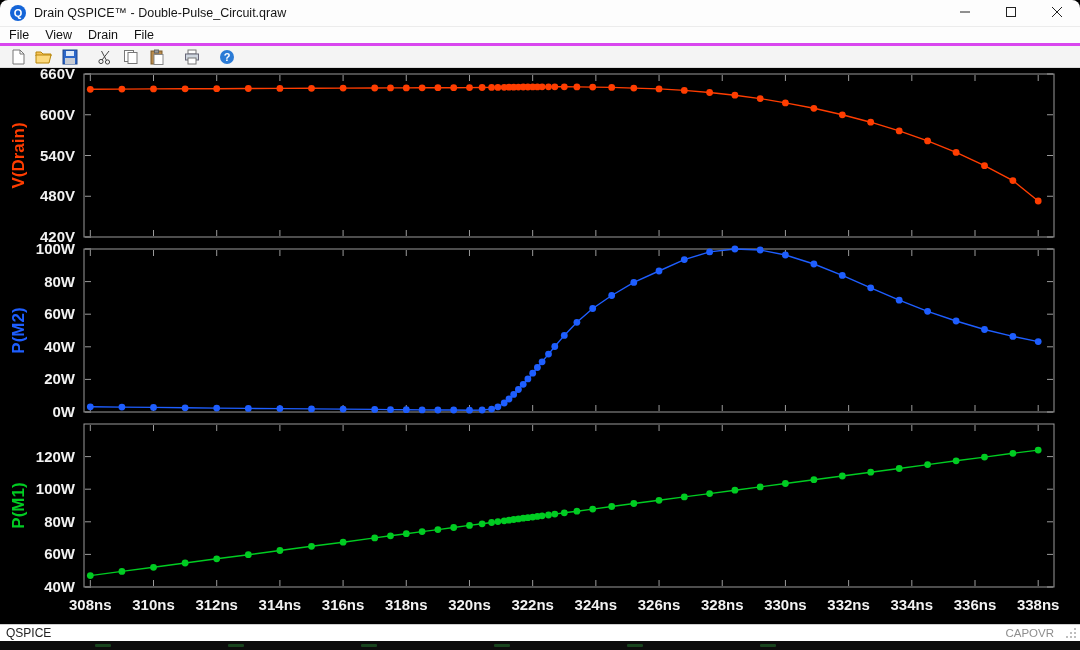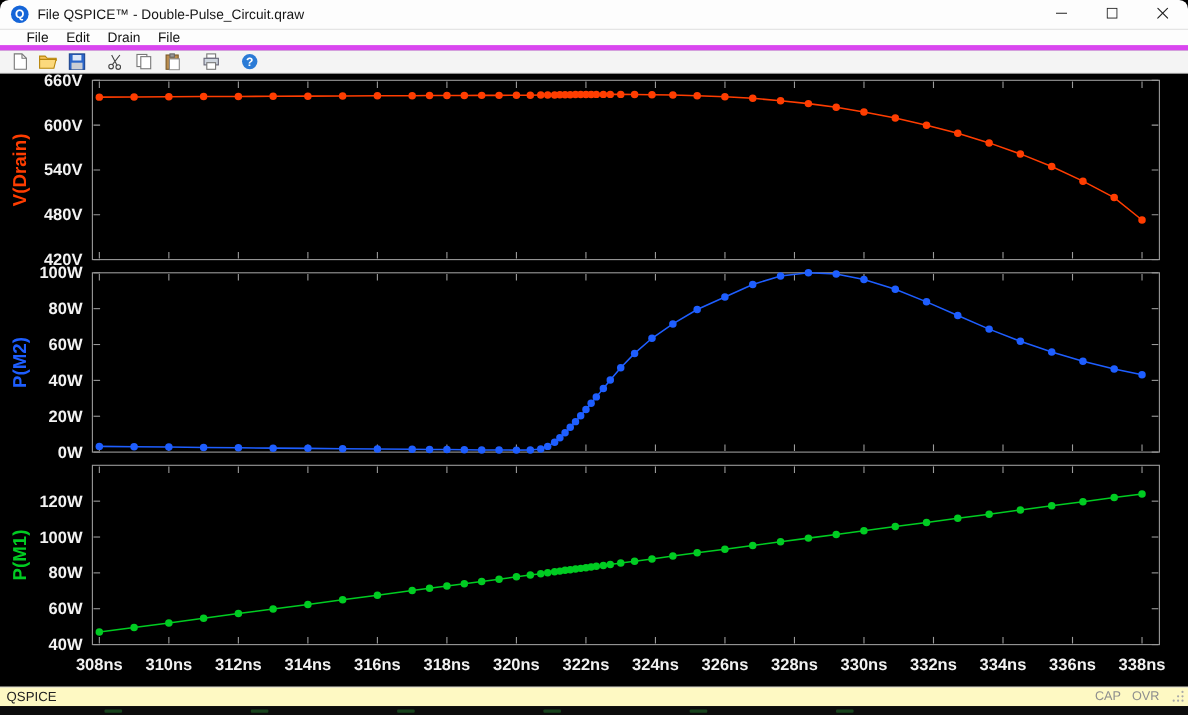--- a/index.html
+++ b/index.html
@@ -5,52 +5,52 @@
   * { box-sizing: border-box; margin: 0; padding: 0; }
   body { margin:0; background:#000; font-family:"Liberation Sans", sans-serif; }
   .window { width:1080px; height:650px; display:flex; flex-direction:column; background:#000; overflow:hidden; border-radius:8px 8px 0 0; }
 
   .titlebar { height:28px; background:#fdfdfd; display:flex; align-items:center; gap:8px; padding-left:10px; font-size:12.5px; color:#151515; border-bottom:1px solid #ececec; }
   .app-icon { width:16px; height:16px; border-radius:50%; background:#1565d8; color:#fff; font-size:11px; font-weight:bold; display:flex; align-items:center; justify-content:center; flex:0 0 auto; }
   .title { flex:1; white-space:nowrap; overflow:hidden; }
   .win-controls { display:flex; height:100%; }
   .win-btn { width:46px; height:100%; display:flex; align-items:center; justify-content:center; border:none; background:transparent; cursor:pointer; }
 
-  .menubar { height:20px; background:#fdfdfd; display:flex; align-items:stretch; font-size:12.5px; color:#111; padding-left:16px; border-bottom:5px solid #d946ef; }
+  .menubar { height:20px; background:#fdfdfd; display:flex; align-items:stretch; font-size:12.5px; color:#111; padding-left:1px; border-bottom:3px solid #d946ef; }
   .menu-item { padding:0 8px; display:flex; align-items:center; cursor:default; }
 
   .toolbar { height:23px; background:#f4f4f4; display:flex; align-items:center; padding-left:6px; gap:2px; border-bottom:1px solid #dcdcdc; }
   .tool-btn { width:24px; height:20px; display:flex; align-items:center; justify-content:center; border:none; background:transparent; cursor:pointer; }
   .tool-btn span { display:flex; align-items:center; justify-content:center; }
   .tool-sep { width:7px; height:100%; }
 
   .plots { flex:1; position:relative; background:#000; }
   svg text.tick   { fill:#f2f2f2; font-family:"Liberation Sans",sans-serif; font-size:15px; font-weight:700; }
   svg text.ylabel { font-family:"Liberation Sans",sans-serif; font-size:17px; font-weight:700; }
 
-  .statusbar { height:18px; background:#fef9c3; border-top:1px solid #cfcfcf; display:flex; align-items:center; font-size:12px; color:#222; padding:0 2px 0 6px; }
-  .status-right { margin-left:auto; display:flex; gap:10px; color:#8e8e8e; font-size:11.5px; padding-right:10px; }
+  .statusbar { height:18px; background:#ffffff; border-top:1px solid #cfcfcf; display:flex; align-items:center; font-size:12px; color:#222; padding:0 2px 0 6px; }
+  .status-right { margin-left:auto; display:flex; gap:0; color:#8e8e8e; font-size:11.5px; padding-right:10px; }
   .grip { width:14px; height:14px; display:flex; align-items:flex-end; }
 
   .sliver { height:9px; background:#0c0c0c; position:relative; }
   .sliver span { position:absolute; top:3px; width:16px; height:3px; background:#237a2d; opacity:.5; border-radius:1px; }
   .sliver span:nth-child(1){left:95px;} .sliver span:nth-child(2){left:228px;}
   .sliver span:nth-child(3){left:361px;} .sliver span:nth-child(4){left:494px;}
   .sliver span:nth-child(5){left:627px;} .sliver span:nth-child(6){left:760px;}
 </style>
 </head>
 <body>
 
 <div class="window">
 
   <div class="titlebar">
     <div class="app-icon">
         <span>Q</span>
       </div>
-    <div class="title">File QSPICE™ - Double-Pulse_Circuit.qraw</div>
+    <div class="title">Drain QSPICE™ - Double-Pulse_Circuit.qraw</div>
     <div class="win-controls">
         <button class="win-btn">
           <span><svg width="10" height="10">
               <line x1="0" y1="5" x2="10" y2="5" stroke="#222" stroke-width="1"></line>
             </svg></span>
         </button>
         <button class="win-btn">
           <span><svg width="10" height="10">
               <rect x="0.5" y="0.5" width="9" height="9" fill="none" stroke="#222"></rect>
             </svg></span>
@@ -58,21 +58,21 @@
         <button class="win-btn">
           <span><svg width="10" height="10">
               <path d="M0 0L10 10M10 0L0 10" stroke="#222" stroke-width="1"></path>
             </svg></span>
         </button>
       </div>
   </div>
 
   <div class="menubar">
       <div class="menu-item">File</div>
-      <div class="menu-item">Edit</div>
+      <div class="menu-item">View</div>
       <div class="menu-item">Drain</div>
       <div class="menu-item">File</div>
     </div>
 
   <div class="toolbar">
       <button class="tool-btn">
         <span>
           <svg width="16" height="16">
             <path d="M3 1h7l4 4v10H3z" fill="#fff" stroke="#777"></path>
             <path d="M10 1v4h4" fill="none" stroke="#777"></path>

